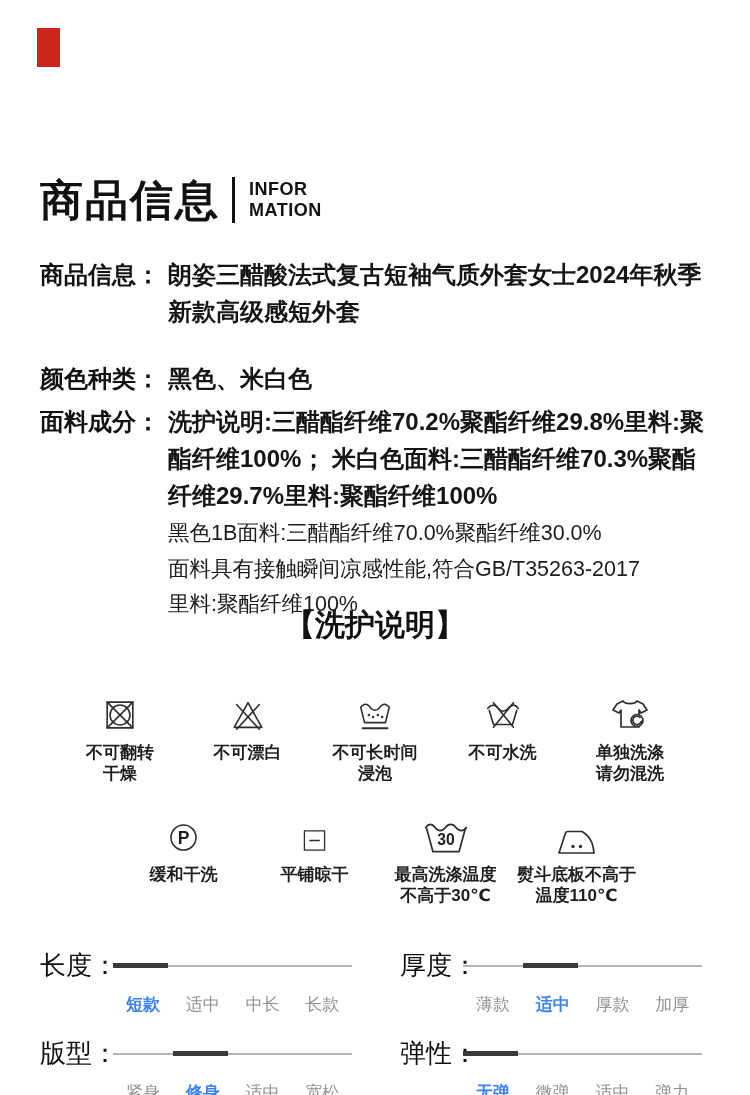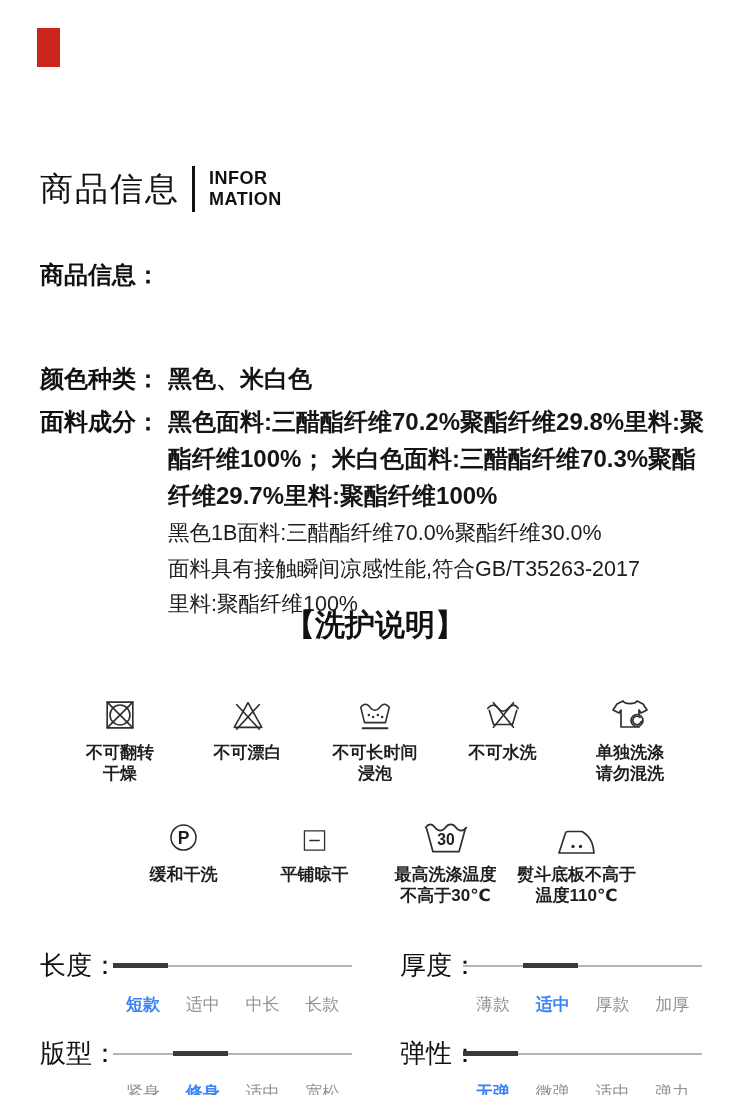--- a/index.html
+++ b/index.html
@@ -8,21 +8,21 @@
     font-family:"Liberation Sans","DejaVu Sans",sans-serif;
     color:#1a1a1a;overflow:hidden;
   }
   .abs{position:absolute;}
 
   
   .corner-mark{left:37px;top:28px;width:23px;height:39px;background:#cb251c;}
 
   
   .header{left:40px;top:150px;display:flex;align-items:center;}
-  .page-title{font-size:33px;font-weight:400;letter-spacing:2px;color:#111;line-height:1;}
+  .page-title{font-size:43px;font-weight:700;letter-spacing:2px;color:#111;line-height:1;}
   .hdr-divider{width:3px;height:46px;background:#111;margin:0 14px 0 12px;}
   .hdr-sub{font-size:18px;line-height:21px;font-weight:600;color:#111;letter-spacing:.5px;}
 
   
   .info-row{display:flex;align-items:flex-start;left:40px;width:672px;}
   .info-label{width:128px;flex:0 0 128px;font-size:24px;font-weight:700;line-height:37px;color:#111;}
   .info-value{flex:1;font-size:24px;font-weight:600;line-height:37px;color:#151515;}
   .fabric-extra{font-size:21.5px;font-weight:400;line-height:32.5px;color:#1c1c1c;margin-top:3px;}
 
   
@@ -62,31 +62,32 @@
   <h1 class="page-title">商品信息</h1>
   <span class="hdr-divider"></span>
   <div class="hdr-sub">
     <div>INFOR</div>
     <div>MATION</div>
   </div>
 </header>
 
 <div class="abs info-row" style="top:256px;">
   <div class="info-label">商品信息：</div>
+  <div class="info-value">朗姿三醋酸法式复古短袖气质外套女士2024年秋季新款高级感短外套</div>
 </div>
 
 <div class="abs info-row" style="top:360px;">
   <div class="info-label">颜色种类：</div>
   <div class="info-value">黑色、米白色</div>
 </div>
 
 <div class="abs info-row" style="top:403px;">
   <div class="info-label">面料成分：</div>
   <div class="info-value">
-    <div>黑色面料:三醋酯纤维70.2%聚酯纤维29.8%里料:聚酯纤维100%； 米白色面料:三醋酯纤维70.3%聚酯纤维29.7%里料:聚酯纤维100%</div>
+    <div>洗护说明:三醋酯纤维70.2%聚酯纤维29.8%里料:聚酯纤维100%； 米白色面料:三醋酯纤维70.3%聚酯纤维29.7%里料:聚酯纤维100%</div>
     <div class="fabric-extra">黑色1B面料:三醋酯纤维70.0%聚酯纤维30.0%</div>
     <div class="fabric-extra">面料具有接触瞬间凉感性能,符合GB/T35263-2017</div>
     <div class="fabric-extra">里料:聚酯纤维100%</div>
   </div>
 </div>
 
 <div class="abs care-title">【洗护说明】</div>
 
 <div class="abs care-row care-row1">
   <div class="care-item">

